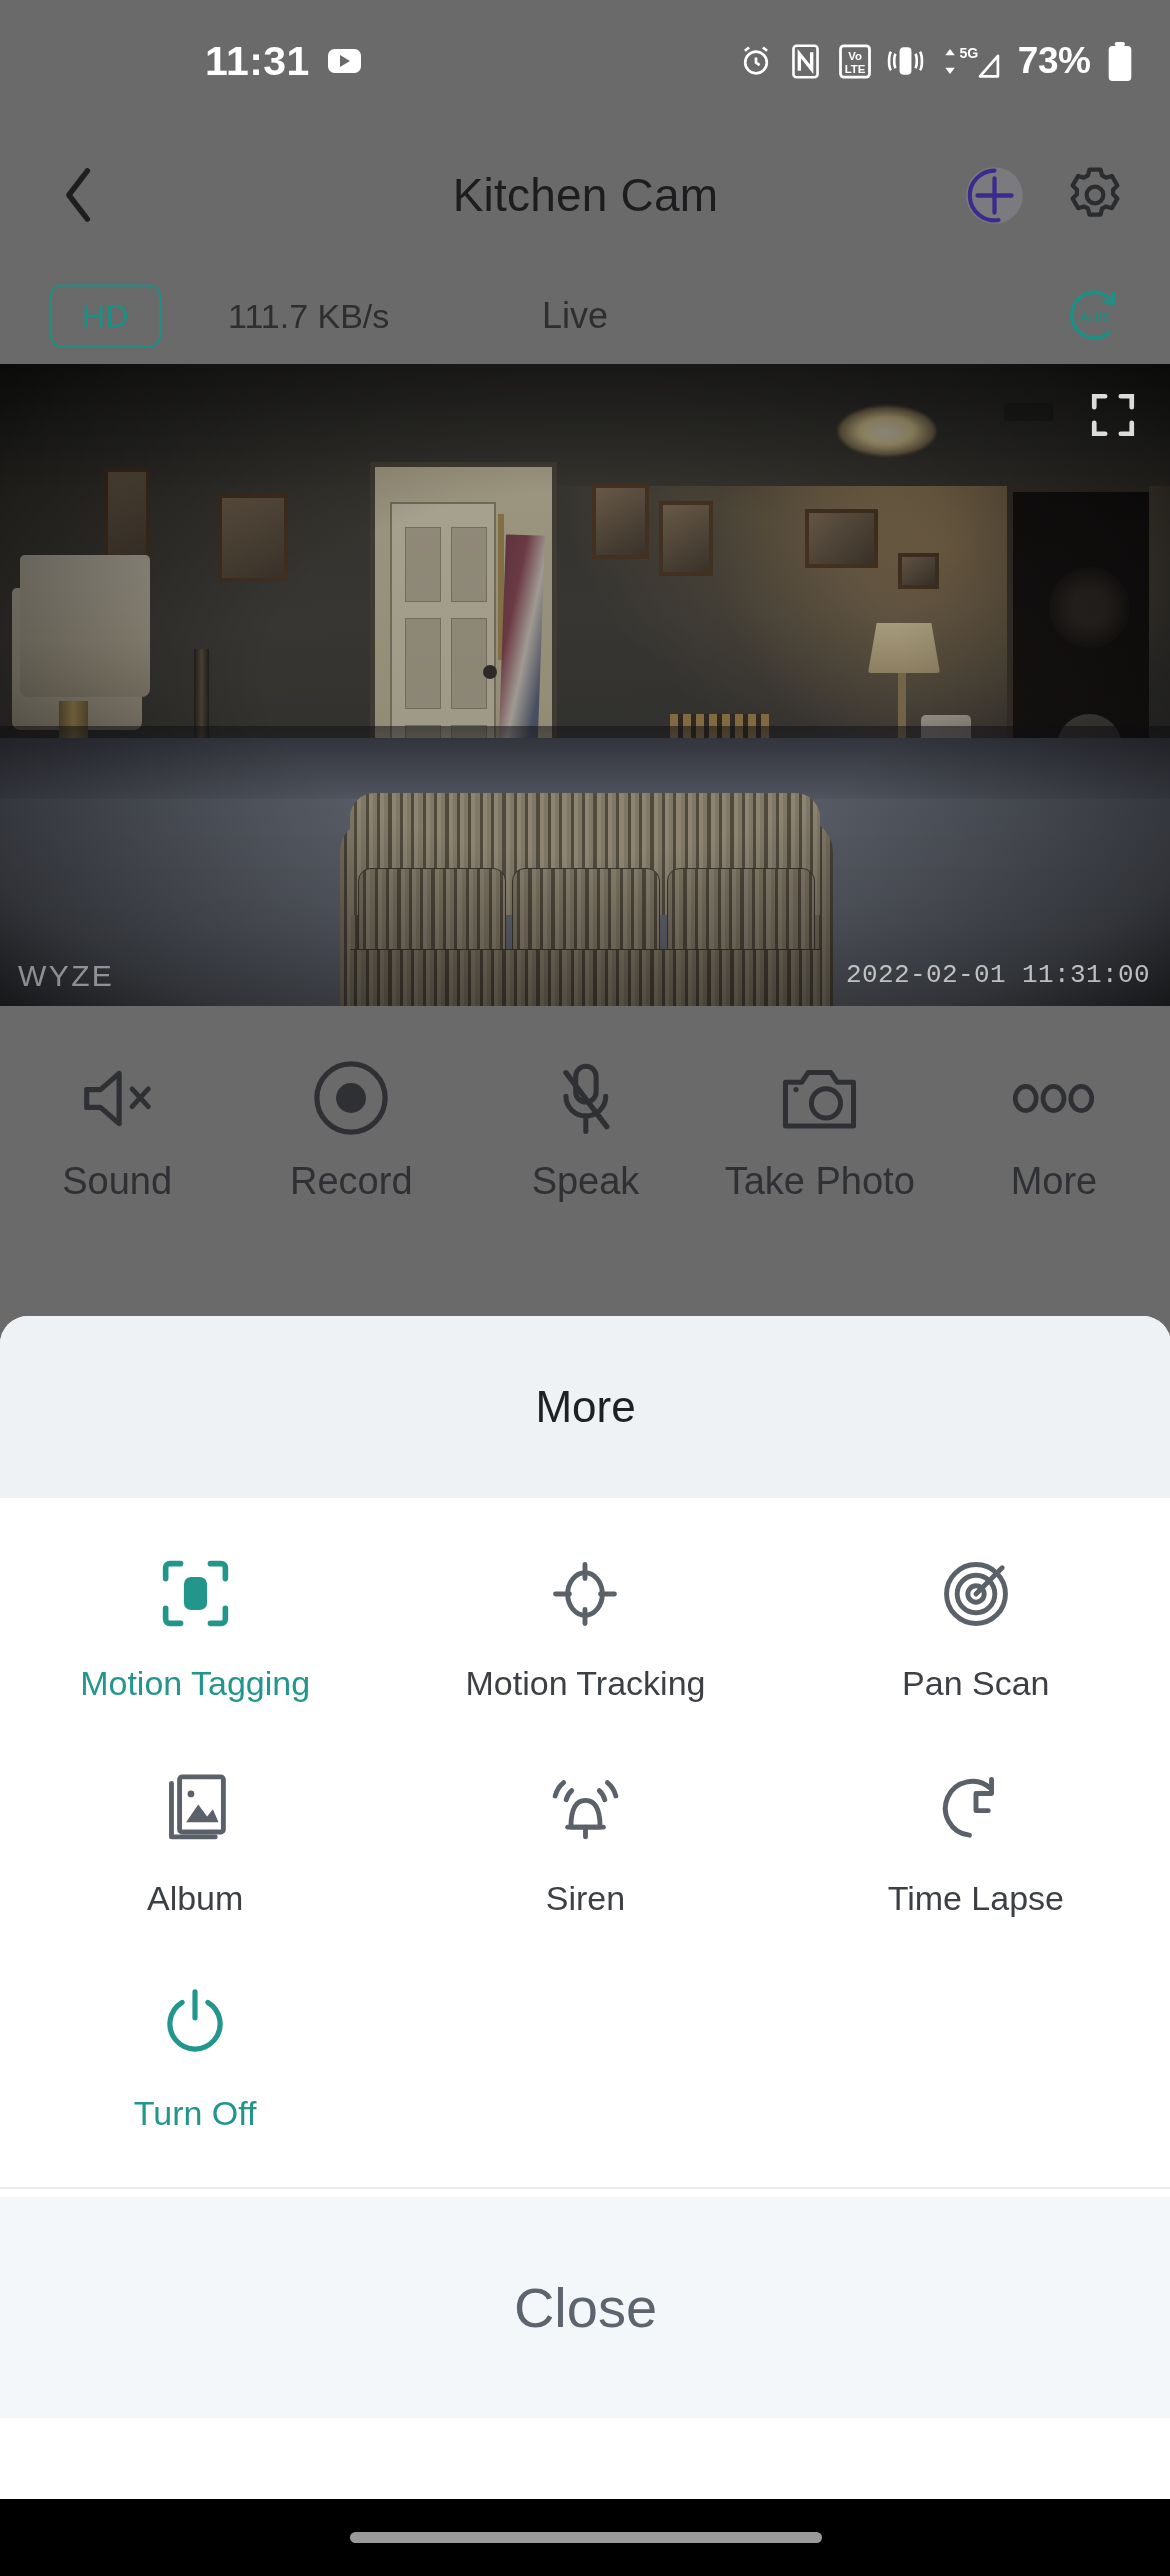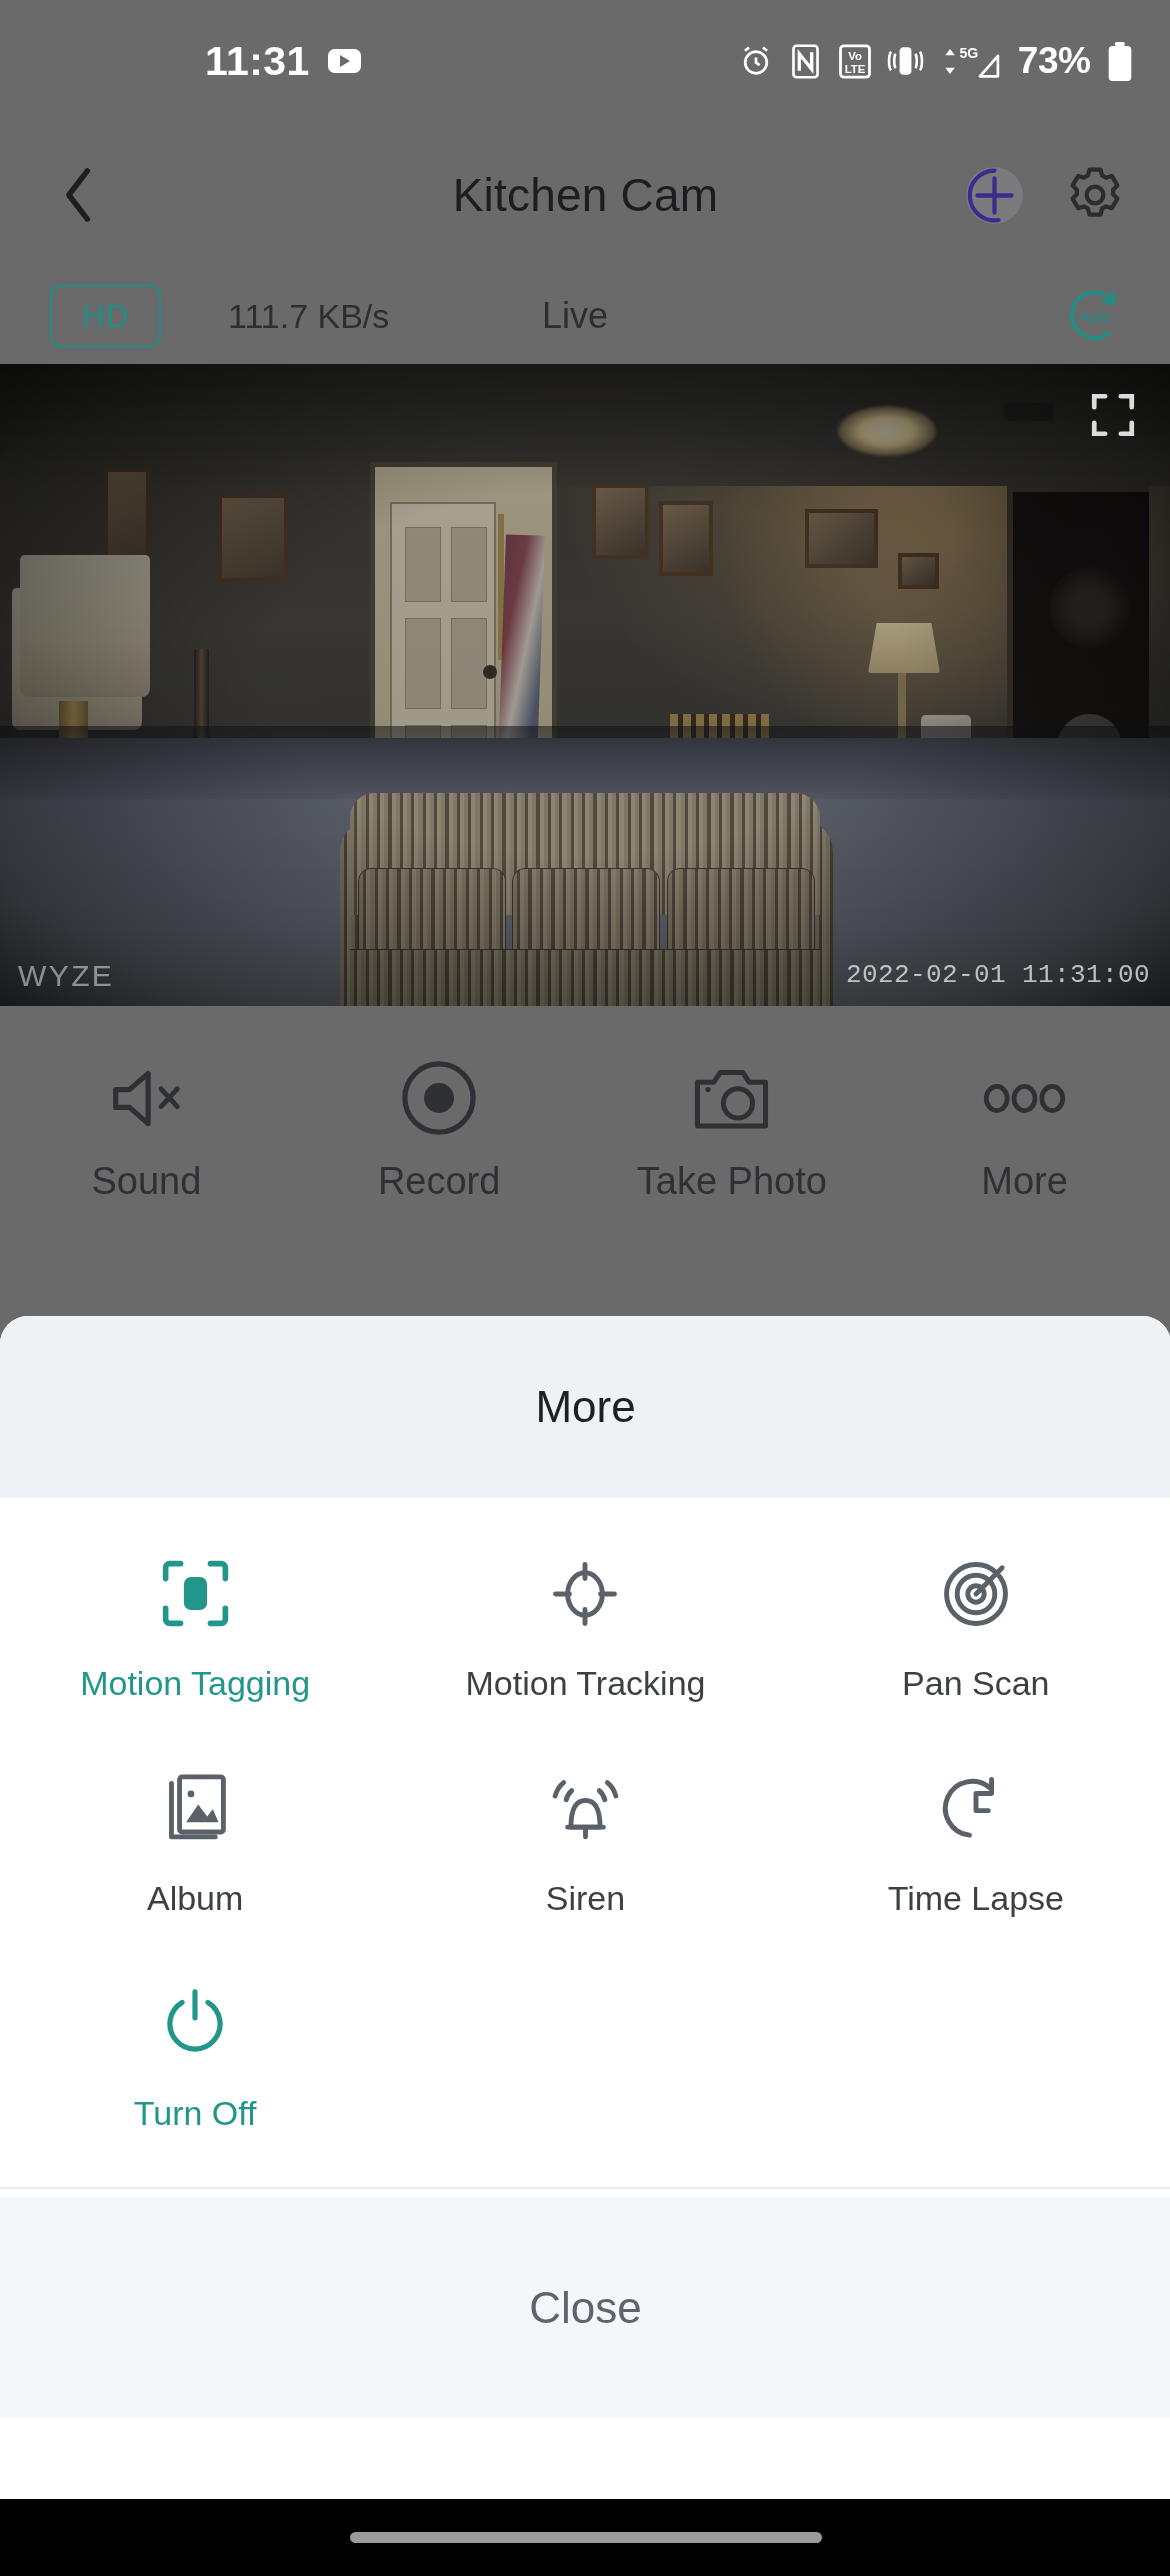--- a/index.html
+++ b/index.html
@@ -272,21 +272,21 @@
   .grid-cell.empty { visibility:hidden; }
   .cell-ico { height:89px; display:flex; align-items:center; justify-content:center; }
   .cell-lbl { margin-top:26px; font-size:34px; color:#3c3f44; }
   .cell-lbl.on { color:#23968c; }
 
   .sheet-sep { height:2.4px; background:#e7ebee; margin-top:26px; }
   .sheet-close {
     height:221px; background:#f4f7fa;
     display:flex; align-items:center; justify-content:center;
   }
-  .sheet-close-lbl { font-size:44px; color:#5d646d; }
+  .sheet-close-lbl { font-size:56px; color:#5d646d; }
 
   
   .sysnav {
     position:absolute; left:0; bottom:0; width:1171px; height:77px; background:#000;
     display:flex; align-items:center; justify-content:center;
   }
   .sysnav-pill { width:472px; height:10.6px; border-radius:6.5px; background:#9a9a9a; }
 </style>
 </head>
 <body>
@@ -487,20 +487,31 @@
     <div class="ctrl">
       <div class="ctrl-ico">
         <svg width="78" height="78" viewBox="0 0 48 48">
           <circle cx="24" cy="24" r="21" fill="none" stroke="#2f3034" stroke-width="3.2"></circle>
           <circle cx="24" cy="24" r="9.2" fill="#2f3034"></circle>
         </svg>
       </div>
       <div class="ctrl-lbl">Record</div>
     </div>
 
+    <div class="ctrl">
+      <div class="ctrl-ico">
+        <svg width="75" height="80" viewBox="0 0 46 49" fill="none" stroke="#2f3034" stroke-width="3.1" stroke-linecap="round" stroke-linejoin="round">
+          <rect x="17" y="5" width="12.5" height="22" rx="6.2"></rect>
+          <path d="M11 23.5c0 6.6 5.4 12 12.2 12s12.2-5.4 12.2-12"></path>
+          <path d="M23.2 35.5V45"></path>
+          <path d="M11 9L36 42" stroke-width="3.3"></path>
+        </svg>
+      </div>
+      <div class="ctrl-lbl">Speak</div>
+    </div>
 
     <div class="ctrl">
       <div class="ctrl-ico">
         <svg width="81" height="75" viewBox="0 0 50 46" fill="none" stroke="#2f3034" stroke-width="3.1" stroke-linejoin="round">
           <path d="M4 13h10l4-6h14l4 6h10v27H4z"></path>
           <circle cx="29" cy="26" r="9"></circle>
           <circle cx="10.5" cy="17.5" r="1.6" fill="#2f3034" stroke="none"></circle>
         </svg>
       </div>
       <div class="ctrl-lbl">Take Photo</div>

